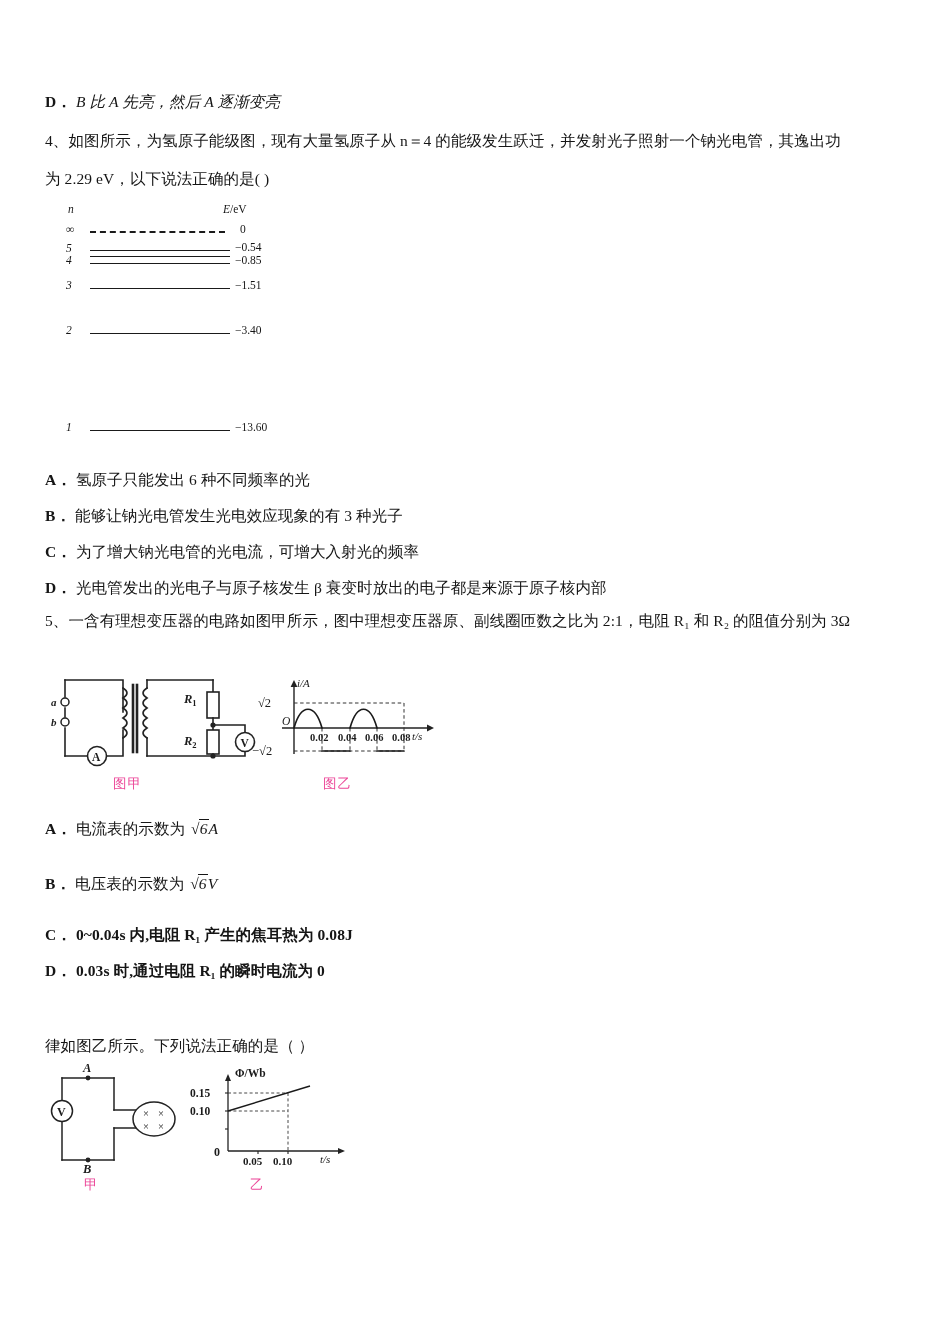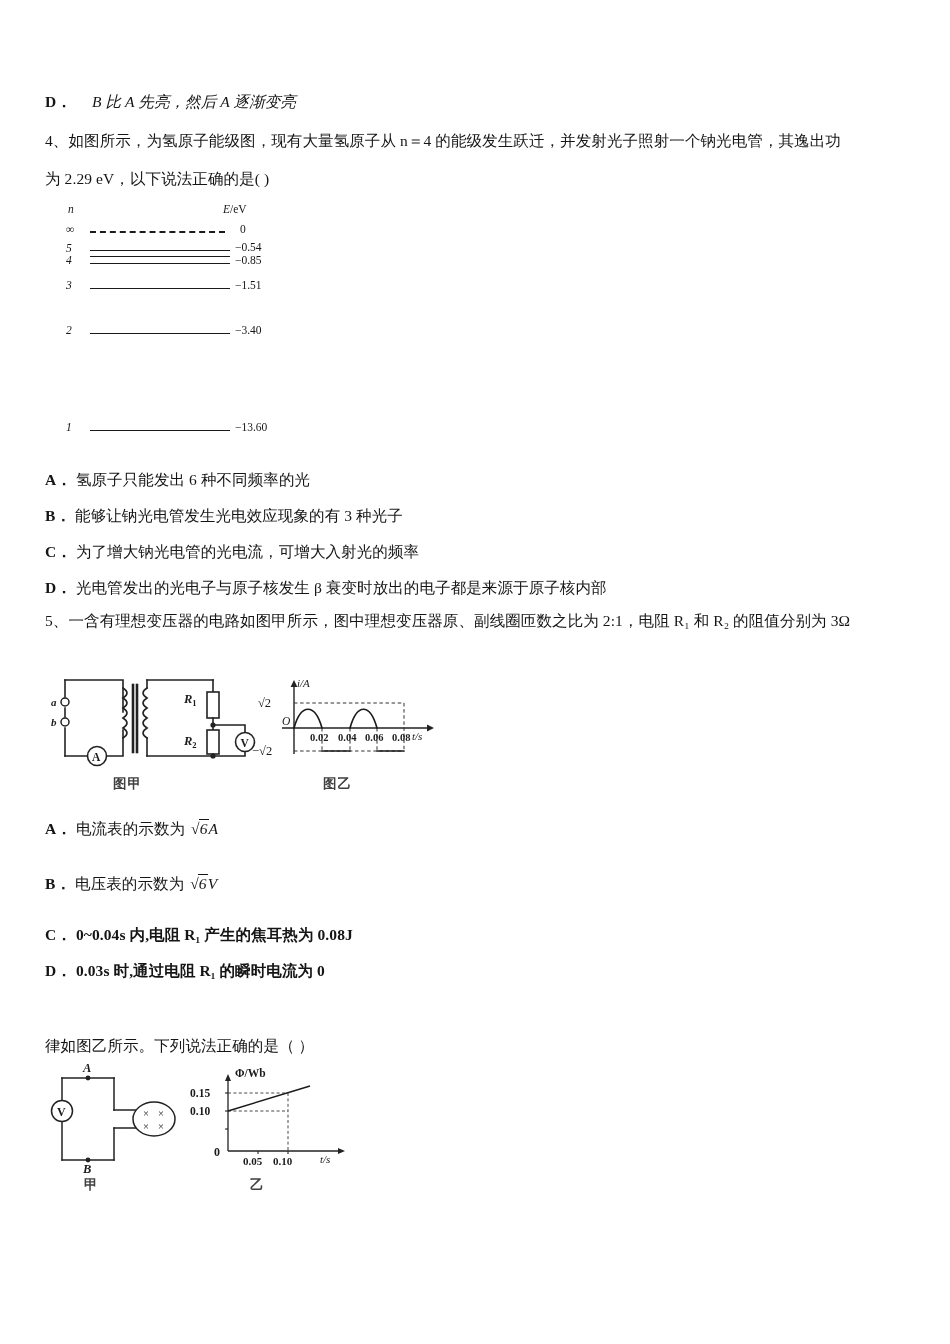--- a/index.html
+++ b/index.html
@@ -86,38 +86,38 @@
     font-size: 11.5px;
     font-family: "Liberation Serif", serif;
     color: #151515;
   }
 
   
   .figbox { position: absolute; }
   .figlabel {
     position: absolute;
     font-size: 13.5px;
-    font-weight: bold;
-    color: #404040;
+    font-weight: normal;
+    color: #ec4899;
     font-family: "Liberation Serif", serif;
     letter-spacing: 1px;
   }
   svg { display: block; }
   svg text {
     font-family: "Liberation Serif", "DejaVu Serif", serif;
     fill: #1b1b1b;
   }
 </style>
 </head>
 <body>
 
 <div class="page">
 
   <div class="ptext" style="left:45px; top:94px;">
-    <span class="opt-label">D．</span><span class="ital" style="margin-left:20px;text-align:right;">B 比 A 先亮，然后 A 逐渐变亮</span>
+    <span class="opt-label">D．</span><span class="ital" style="margin-left:4px;text-align:right;">B 比 A 先亮，然后 A 逐渐变亮</span>
   </div>
 
   <div class="ptext" style="left:45px; top:133px;">
     <span>4、</span><span>如图所示，为氢原子能级图，现有大量氢原子从 n＝4 的能级发生跃迁，并发射光子照射一个钠光电管，其逸出功</span>
   </div>
   <div class="ptext" style="left:45px; top:171px;">为 2.29 eV，以下说法正确的是(        )</div>
 
   <div id="energy-diagram">
     <div class="axis-cap ital" style="left:8px; top:0px;">n</div>
     <div class="axis-cap" style="left:163px; top:0px;"><span class="ital">E</span>/eV</div>

